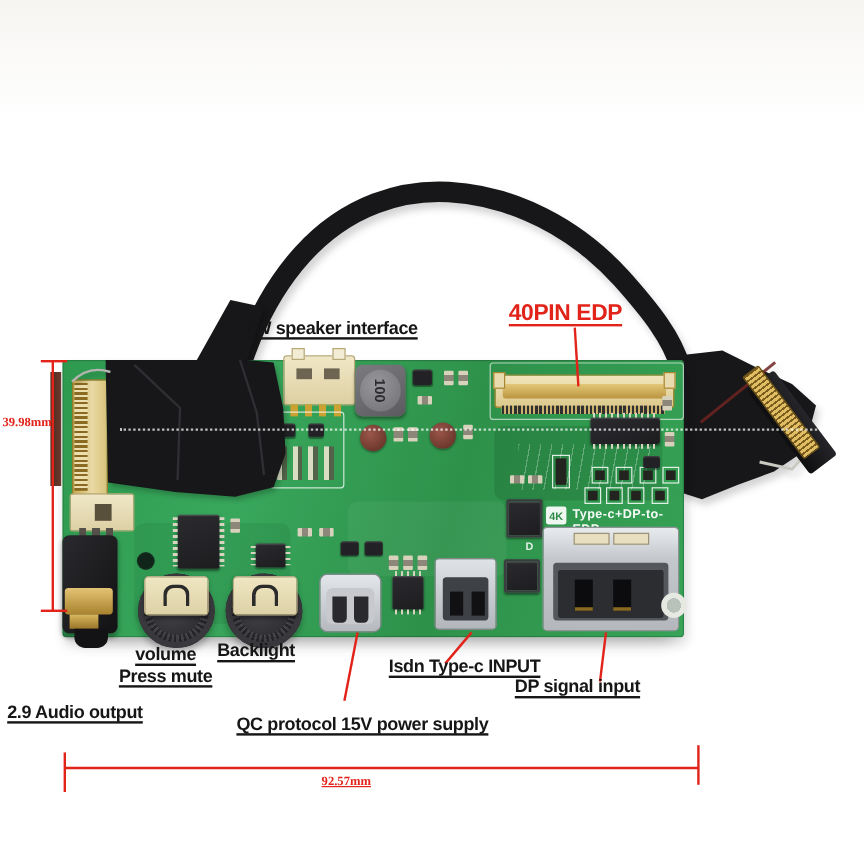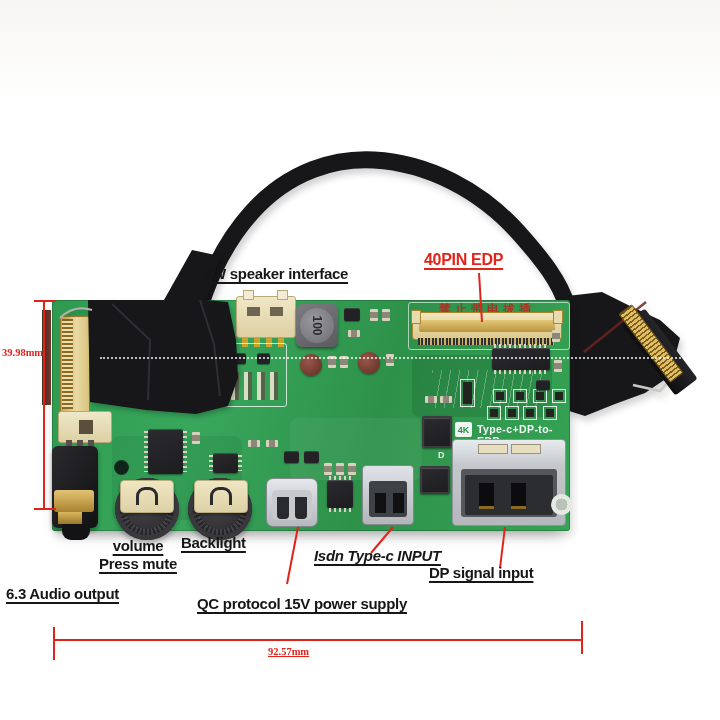--- a/index.html
+++ b/index.html
@@ -110,21 +110,20 @@
     <div style="left:179px;top:72px;width:48px;height:28px;
       background:repeating-linear-gradient(90deg,rgba(235,228,206,.9) 0 4px,rgba(90,84,70,.8) 4px 8px,transparent 8px 13px),repeating-linear-gradient(0deg,transparent 0 2px,rgba(0,0,0,0) 2px 9px,transparent 9px 11px);"></div>
 
     <div style="left:248px;top:54px;width:22px;height:22px;border-radius:50%;background:radial-gradient(circle at 38% 35%,#9a564a,#5c2c22);box-shadow:0 1px 2px rgba(0,0,0,.4);"></div>
     <div style="left:306px;top:52px;width:22px;height:22px;border-radius:50%;background:radial-gradient(circle at 38% 35%,#9a564a,#5c2c22);box-shadow:0 1px 2px rgba(0,0,0,.4);"></div>
     <div class="cap" style="left:276px;top:56px;"></div>
     <div class="cap" style="left:288px;top:56px;"></div>
     <div class="cap" style="left:334px;top:54px;"></div>
 
     <div class="silk" style="left:356px;top:2px;width:160px;height:46px;border-color:rgba(255,255,255,.6);"></div>
-    <div style="left:360px;top:1px;width:150px;text-align:center;color:rgba(178,44,32,.95);font-size:12px;font-weight:700;letter-spacing:4px;font-family:'DejaVu Sans',sans-serif;">禁止带电拔插</div>
     <div style="left:360px;top:12px;width:148px;height:26px;background:linear-gradient(180deg,#f0e5bc,#dcc98c);border:1px solid #a8852e;border-radius:3px;">
       <div style="left:6px;top:7px;width:136px;height:12px;background:linear-gradient(180deg,#e3c878,#bb9540);border-radius:2px;"></div>
       <div style="left:-2px;top:-3px;width:8px;height:12px;background:#e8dcae;border:1px solid #a8852e;"></div>
       <div style="right:-2px;top:-3px;width:8px;height:12px;background:#e8dcae;border:1px solid #a8852e;"></div>
     </div>
     <div style="left:366px;top:38px;width:136px;height:7px;background:repeating-linear-gradient(90deg,#303030 0 2px,#cab26e 2px 3.5px);"></div>
 
     <div class="chip pins-v" style="left:440px;top:48px;width:58px;height:22px;"></div>
 
     <div class="rbox" style="left:441px;top:89px;"></div>
@@ -230,24 +229,24 @@
     </g>
     <g stroke="#e2231a" stroke-width="2">
       <line x1="479" y1="273" x2="482" y2="322"></line>
       <line x1="298" y1="527" x2="287" y2="584"></line>
       <line x1="393" y1="527" x2="371" y2="553"></line>
       <line x1="505" y1="527" x2="500" y2="568"></line>
     </g>
   </svg>
 
   <div class="lbl" style="left:204px;top:265px;text-align:center;">2W speaker interface</div>
-  <div class="lbl red" style="left:424px;top:251px;font-size:16px;">40PIN EDP</div>
+  <div class="lbl red" style="left:424px;top:251px;font-size:19px;">40PIN EDP</div>
   <div class="dim" style="left:2px;top:347px;">39.98mm</div>
   <div class="lbl" style="left:104px;top:537px;width:68px;text-align:center;">volume</div>
   <div class="lbl" style="left:96px;top:555px;width:84px;text-align:center;">Press mute</div>
   <div class="lbl" style="left:181px;top:534px;">Backlight</div>
-  <div class="lbl" style="left:314px;top:547px;font-style:italic;">Isdn Type-c INPUT</div>
+  <div class="lbl" style="left:324px;top:547px;">Isdn Type-c INPUT</div>
   <div class="lbl" style="left:429px;top:564px;">DP signal input</div>
-  <div class="lbl" style="left:6px;top:585px;">6.3 Audio output</div>
+  <div class="lbl" style="left:6px;top:585px;">2.9 Audio output</div>
   <div class="lbl" style="left:197px;top:595px;">QC protocol 15V power supply</div>
   <div class="dim" style="left:268px;top:646px;text-decoration:underline;">92.57mm</div>
 
 </div>
 
 </body></html>

